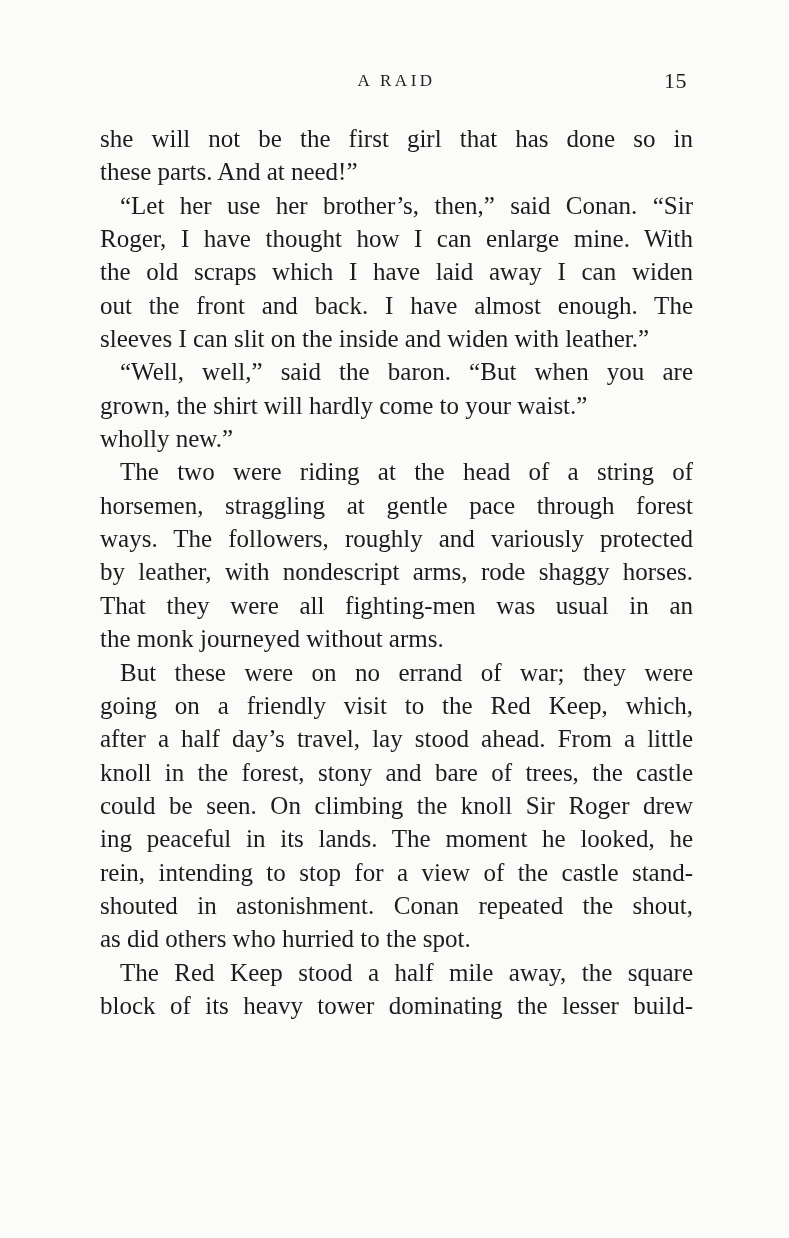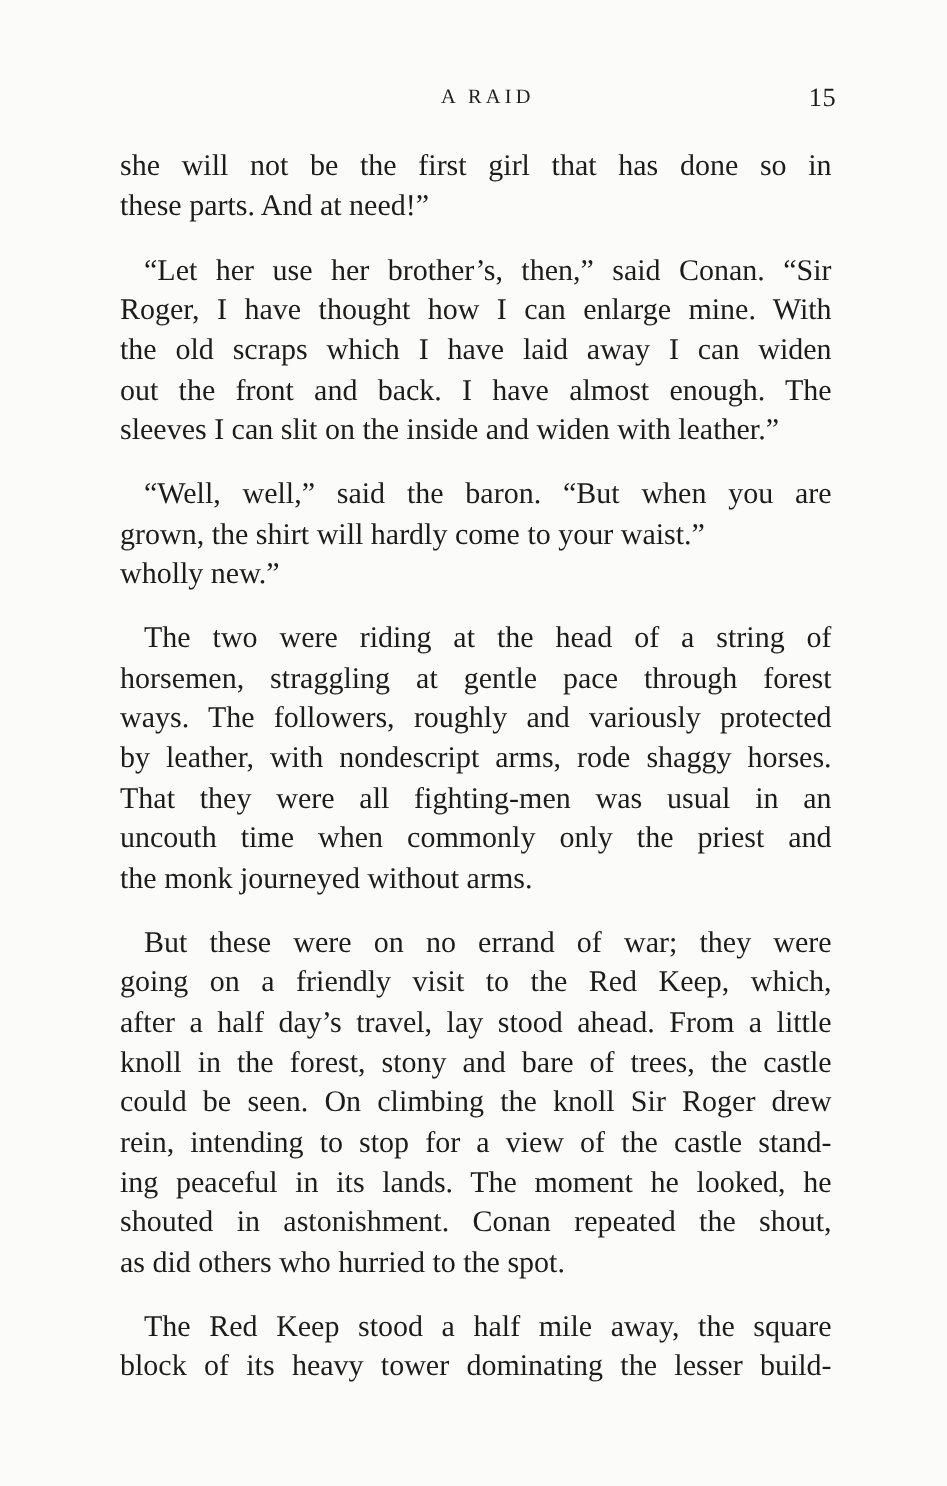--- a/index.html
+++ b/index.html
@@ -12,21 +12,21 @@
     width: 789px;
     height: 1238px;
     background: #fbfbf9;
     font-family: "Liberation Serif", "DejaVu Serif", serif;
     color: #1c1c1c;
     overflow: hidden;
   }
   .header {
     position: absolute;
     top: 71px;
-    left: 110px;
+    left: 100px;
     width: 593px;
     height: 26px;
   }
   .running-title {
     display: block;
     text-align: center;
     font-size: 17px;
     letter-spacing: 3.5px;
     color: #212121;
     font-variant: normal;
@@ -52,21 +52,20 @@
     height: 33.35px;
     overflow: hidden;
     text-align: justify;
     text-align-last: justify;
   }
   .line.last {
     text-align-last: left;
   }
   .line.indent {
     text-indent: 20px;
-    margin-top: 20px;
   }
 </style>
 </head>
 <body>
 
 <div class="page">
   <div class="header">
     <span class="running-title">A RAID</span>
     <span class="page-number">15</span>
   </div>
@@ -79,27 +78,26 @@
       <div class="line">out the front and back. I have almost enough. The</div>
       <div class="line last">sleeves I can slit on the inside and widen with leather.”</div>
       <div class="line indent">“Well, well,” said the baron. “But when you are</div>
       <div class="line last">grown, the shirt will hardly come to your waist.”</div>
       <div class="line last">wholly new.”</div>
       <div class="line indent">The two were riding at the head of a string of</div>
       <div class="line">horsemen, straggling at gentle pace through forest</div>
       <div class="line">ways. The followers, roughly and variously protected</div>
       <div class="line">by leather, with nondescript arms, rode shaggy horses.</div>
       <div class="line">That they were all fighting-men was usual in an</div>
-      <div class="line">uncouth time when commonly only the priest and</div>
       <div class="line last">the monk journeyed without arms.</div>
       <div class="line indent">But these were on no errand of war; they were</div>
       <div class="line">going on a friendly visit to the Red Keep, which,</div>
       <div class="line">after a half day’s travel, lay stood ahead. From a little</div>
       <div class="line">knoll in the forest, stony and bare of trees, the castle</div>
       <div class="line">could be seen. On climbing the knoll Sir Roger drew</div>
+      <div class="line">ing peaceful in its lands. The moment he looked, he</div>
       <div class="line">rein, intending to stop for a view of the castle stand-</div>
-      <div class="line">ing peaceful in its lands. The moment he looked, he</div>
       <div class="line">shouted in astonishment. Conan repeated the shout,</div>
       <div class="line last">as did others who hurried to the spot.</div>
       <div class="line indent">The Red Keep stood a half mile away, the square</div>
       <div class="line">block of its heavy tower dominating the lesser build-</div>
     </div>
 </div>
 
 </body></html>

